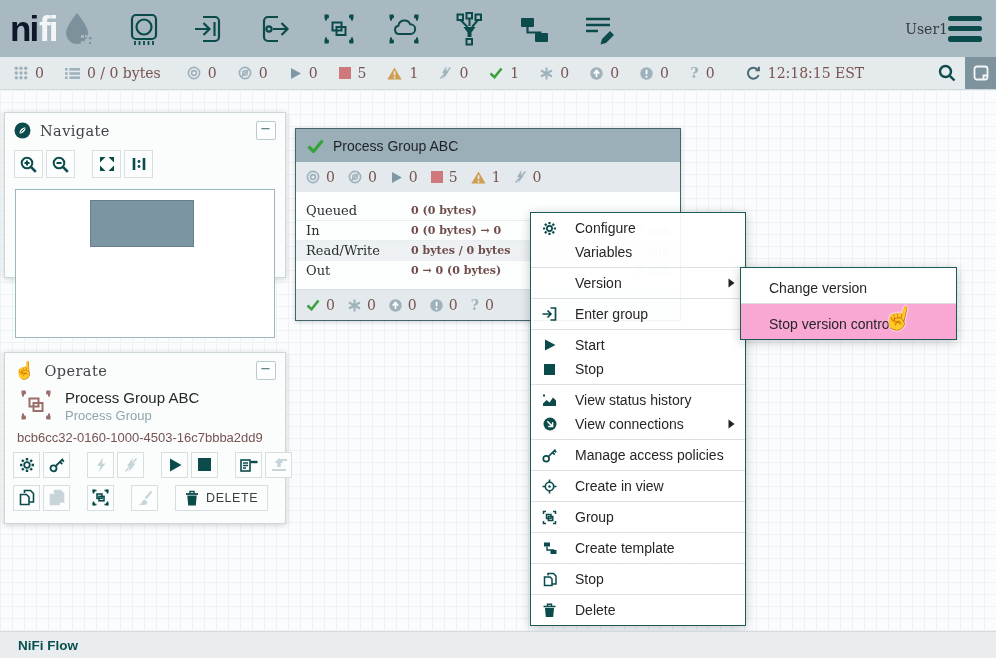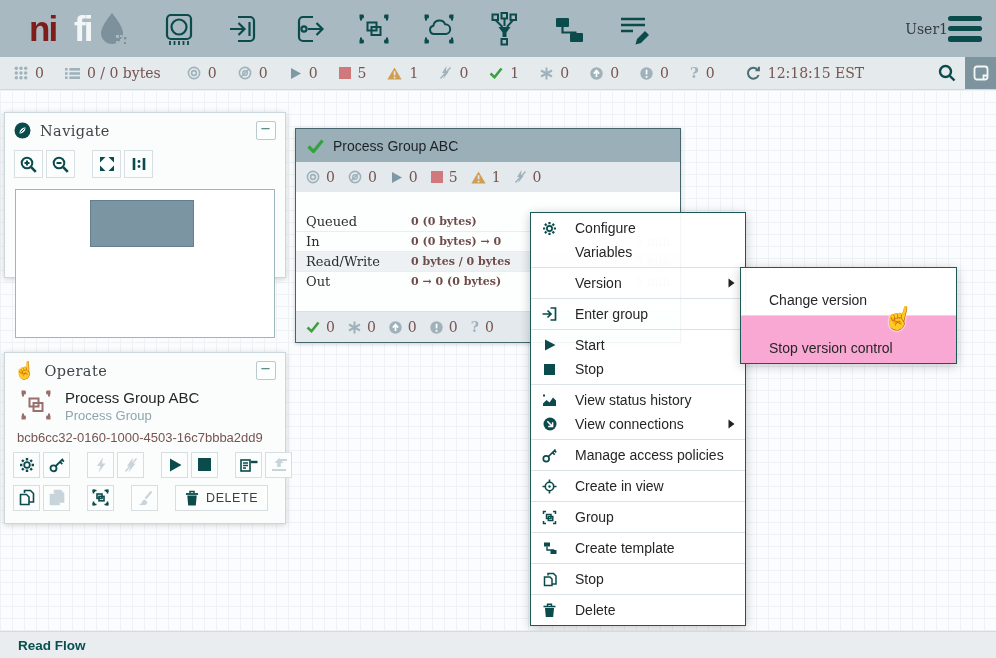--- a/index.html
+++ b/index.html
@@ -3,22 +3,22 @@
 <meta charset="utf-8">
 <style>
   html,body{margin:0;padding:0;background:#fff;}
   .app{position:relative;width:996px;height:658px;overflow:hidden;
        font-family:"Liberation Sans",sans-serif;color:#262626;background:#fcfdfe;}
 
   
   .topbar{position:absolute;top:0;left:0;right:0;height:57px;background:#a9b9c1;
           display:flex;align-items:center;padding:0 14px 0 10px;box-sizing:border-box;}
   .logo{display:flex;align-items:center;margin-right:24px;}
-  .logo-ni{font-weight:bold;font-size:35px;letter-spacing:-2px;color:#7f1d1d;margin-left:19px;}
-  .logo-fi{font-weight:bold;font-size:35px;letter-spacing:-2px;color:#f3f6f7;margin-left:18px;}
+  .logo-ni{font-weight:bold;font-size:35px;letter-spacing:-2px;color:#0f172a;}
+  .logo-fi{font-weight:bold;font-size:35px;letter-spacing:-2px;color:#f3f6f7;margin-left:2px;}
   .tools{display:flex;align-items:center;gap:25px;margin-left:6px;}
   .tool{width:40px;height:40px;display:flex;align-items:center;justify-content:center;cursor:grab;}
   .user{margin-left:auto;font-family:"DejaVu Serif",serif;font-size:14px;color:#353b3e;}
   .hamburger{width:34px;height:26px;display:flex;flex-direction:column;justify-content:space-between;cursor:pointer;}
   .hamburger span{display:block;height:5.5px;background:#0b4b4c;border-radius:2.5px;}
 
   
   .statusbar{position:absolute;top:57px;left:0;right:0;height:33px;background:#e5eaec;
              border-bottom:1px solid #cfd8dc;display:flex;align-items:center;
              padding-left:14px;box-sizing:border-box;
@@ -66,41 +66,41 @@
 
   
   .pg{position:absolute;left:295px;top:38px;width:386px;background:#fdfefe;border:1px solid #46646e;
       box-shadow:0 1px 4px rgba(0,0,0,.18);box-sizing:border-box;}
   .pg-title{height:33px;background:#9bafb9;display:flex;align-items:center;gap:9px;padding:0 11px;
             font-size:14px;color:#1d2226;}
   .pg-stats,.pg-foot{height:30px;background:#e3e9ec;display:flex;align-items:center;padding:0 10px;
             font-family:"DejaVu Serif",serif;font-size:14px;color:#775351;}
   .pg-foot{border-top:1px solid #d8e0e4;}
   .ps{display:flex;align-items:center;gap:6px;margin-right:13px;}
-  .pg-rows{padding:20px 0;}
+  .pg-rows{padding:9px 0;}
   .pg-row{height:19px;display:flex;align-items:center;padding:0 10px;border-top:1px solid #e9eef0;
           font-family:"DejaVu Serif",serif;font-size:13px;color:#2b2f31;}
   .pg-row:first-child{border-top:none;}
   .pg-row.alt{background:#edf1f3;}
   .pg-lbl{width:105px;}
   .pg-val{font-weight:bold;color:#6e4c4a;font-size:11px;}
   .pg-win{margin-left:auto;color:#aebbc1;font-size:12px;}
 
   
   .menu{position:absolute;left:530px;top:122px;width:216px;background:rgba(255,255,255,.93);
         border:1px solid #1c5a5a;box-shadow:0 2px 10px rgba(0,0,0,.22);box-sizing:border-box;}
   .mgroup{padding:3px 0;border-bottom:1px solid #dbe2e5;}
   .mgroup:last-child{border-bottom:none;}
   .mitem{height:24px;display:flex;align-items:center;padding:0 10px;font-size:14px;color:#262626;cursor:pointer;gap:8px;}
   .mi{width:17px;margin-right:9px;display:flex;justify-content:center;align-items:center;flex:none;}
   .caret{margin-left:auto;}
 
   .submenu{position:absolute;left:740px;top:177px;width:217px;background:rgba(255,255,255,.97);
            border:1px solid #1c5a5a;box-shadow:0 2px 10px rgba(0,0,0,.22);box-sizing:border-box;}
-  .sitem{height:31px;display:flex;align-items:center;padding:16px 12px 0 28px;font-size:14px;color:#262626;cursor:pointer;}
+  .sitem{height:31px;display:flex;align-items:center;padding:4px 12px 0 28px;font-size:14px;color:#262626;cursor:pointer;}
   .sitem.first{border-bottom:1px solid #d8dfe2;}
   .sitem.hl{background:#f9a8d4;}
 
   .cursor{position:absolute;left:884px;top:214px;font-size:24px;color:#141414;
           transform:rotate(14deg);text-shadow:0 0 2px #fff,0 0 2px #fff;pointer-events:none;}
 
   
   .breadcrumb{position:absolute;left:0;right:0;bottom:0;height:27px;background:#e9edef;
               border-top:1px solid #d3dbdf;display:flex;align-items:center;padding-left:18px;
               font-size:13.5px;font-weight:bold;color:#07504f;box-sizing:border-box;}
@@ -775,16 +775,16 @@
       </div>
       <div class="sitem hl">
         <span>Stop version control</span>
       </div>
     </div>
 
     <div class="cursor">☝</div>
   </div>
 
   <footer class="breadcrumb">
-    <span>Read Flow</span>
+    <span>NiFi Flow</span>
   </footer>
 
 </div>
 
 </body></html>

